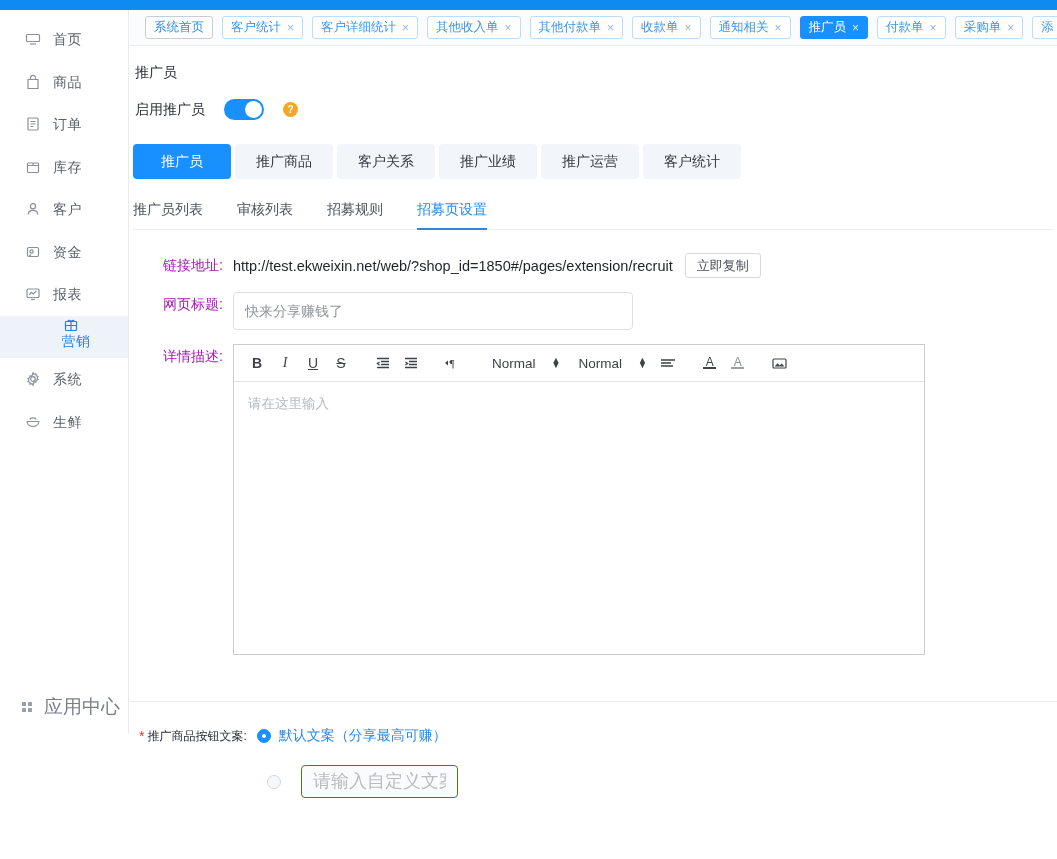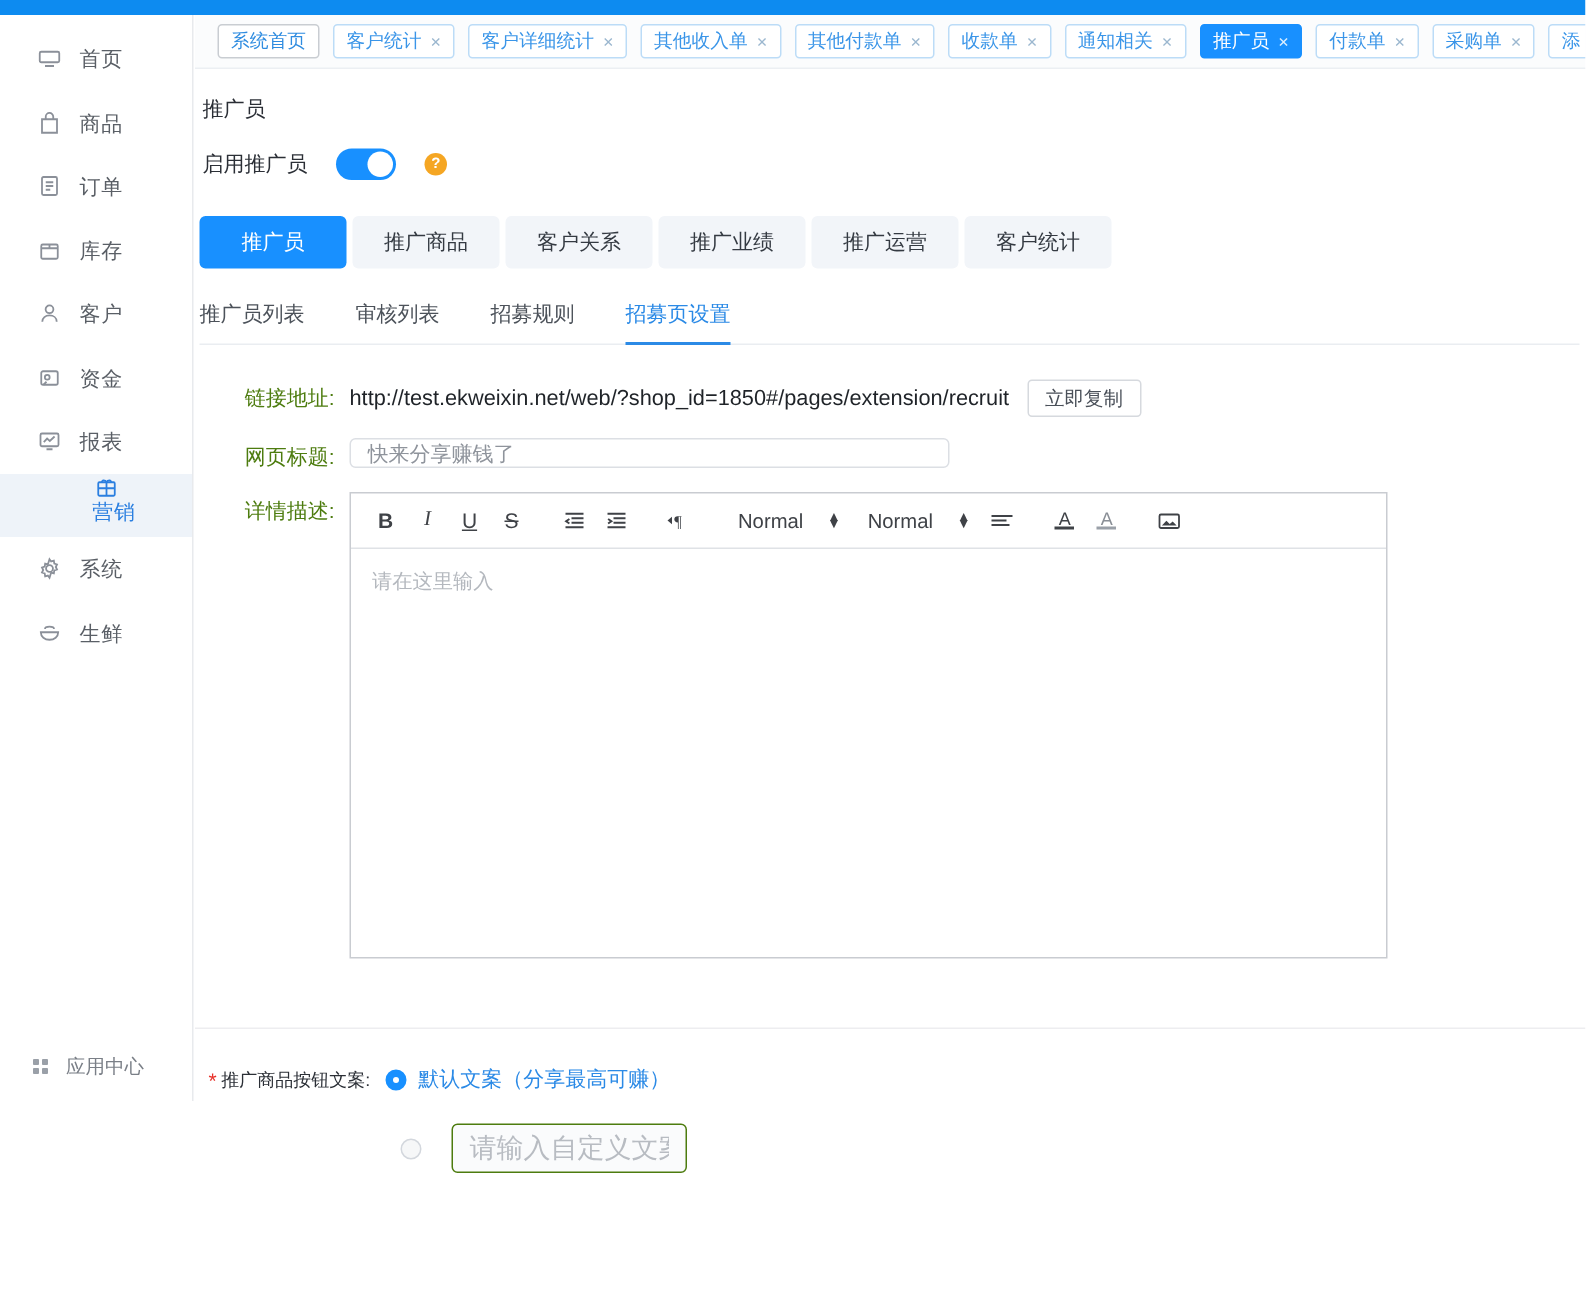--- a/index.html
+++ b/index.html
@@ -50,21 +50,21 @@
     flex: none;
   }
   .side-ico svg { width: 16px; height: 16px; display: block; }
   .side-label { line-height: 1; letter-spacing: .5px; }
 
   .app-center {
     position: absolute; bottom: 14px; left: 0;
     width: 129px;
     display: flex; align-items: center;
     padding-left: 18px;
-    color: #7a7f87; font-size: 13px;
+    color: #7a7f87; font-size: 19px;
     cursor: pointer;
   }
   .app-center .side-ico { margin-right: 8px; }
 
   
   .main {
     position: absolute; top: 10px; left: 130px;
     width: 927px; height: 849px;
     background: #ffffff;
   }
@@ -182,21 +182,21 @@
   }
   .subtab.active { color: #2b8ae6; border-bottom-color: #2b8ae6; }
 
   
   .form { margin-top: 23px; }
   .frow { display: flex; align-items: flex-start; margin-bottom: 14px; }
   .flabel {
     width: 93px;
     text-align: right;
     font-size: 14px;
-    color: #4d7c0f;
+    color: #a21caf;
     padding-top: 4px;
     flex: none;
   }
   .fbody { margin-left: 10px; display: flex; align-items: flex-start; }
 
   .url-text {
     font-size: 14.5px;
     color: #1f2328;
     line-height: 24px;
     padding-top: 1px;
@@ -209,21 +209,21 @@
     border: 1px solid #d6d9de;
     border-radius: 3px;
     background: #fff;
     font-size: 13px;
     color: #4a5059;
     display: flex; align-items: center;
     cursor: pointer;
   }
 
   .title-input {
-    width: 400px; height: 20px;
+    width: 400px; height: 38px;
     border: 1px solid #dcdfe4;
     border-radius: 4px;
     background: #fff;
     padding: 0 11px;
     font-size: 14px;
     color: #8f949c;
     font-family: "Liberation Sans", "DejaVu Sans", sans-serif;
     outline: none;
   }
   .title-input::placeholder { color: #8f949c; }

